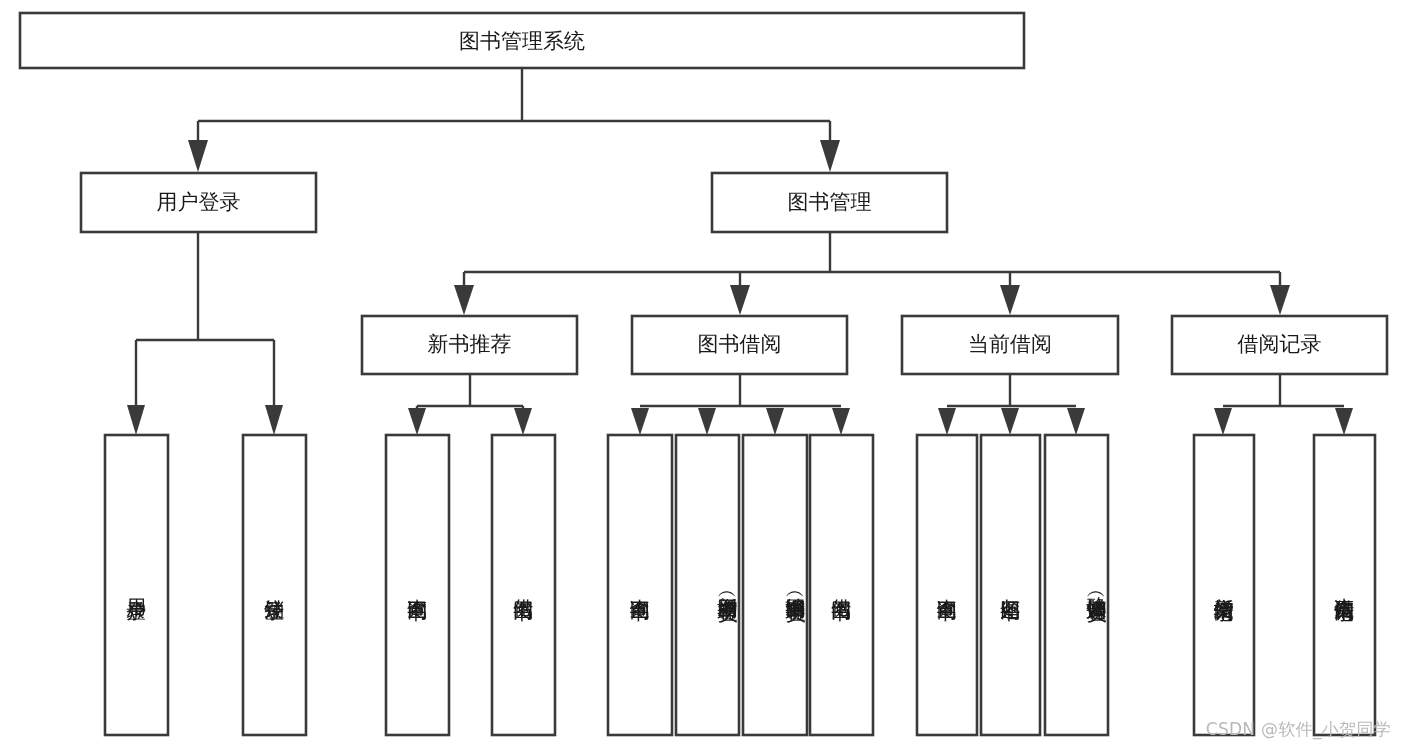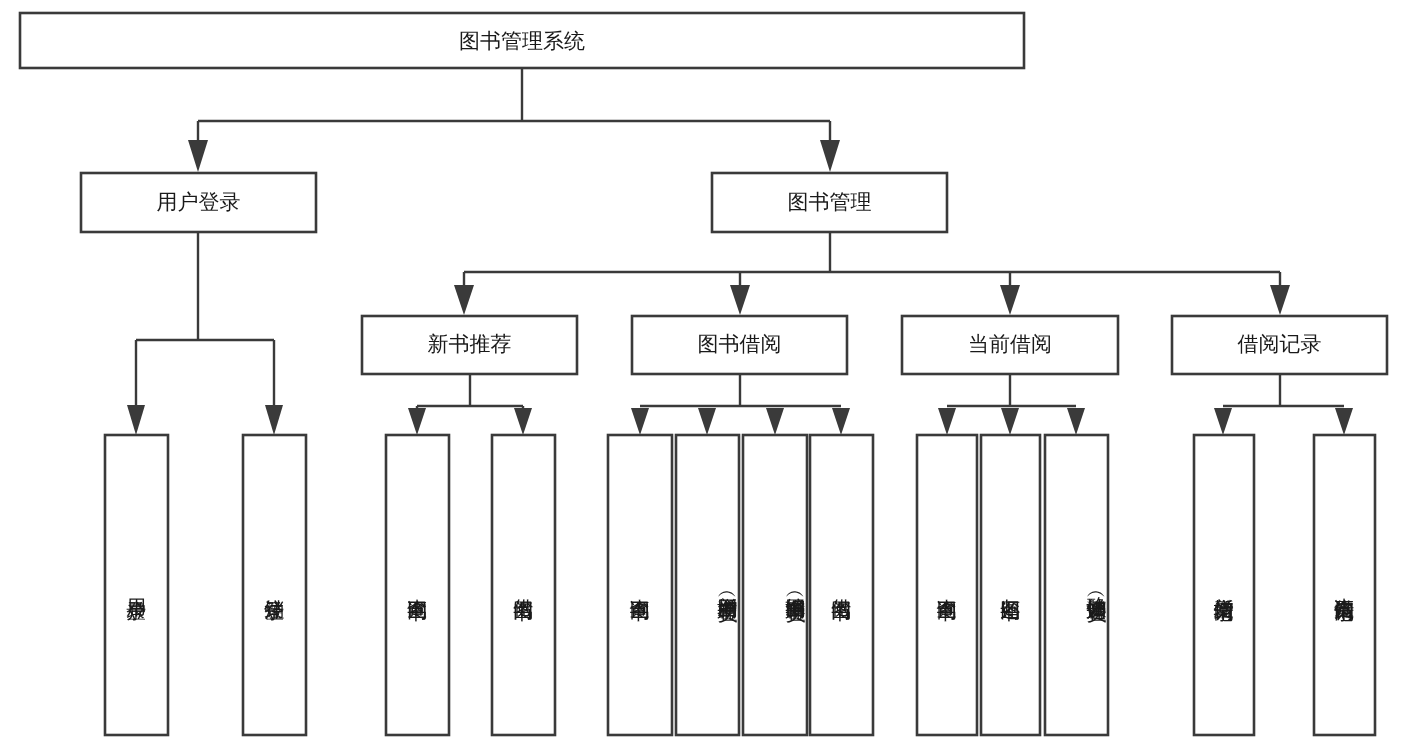--- a/index.html
+++ b/index.html
@@ -203,13 +203,14 @@
   <div class="node-label-v" style="left:743px; top:435px; width:64px; height:300px; align-items:flex-start;">编辑图书（管理员）</div>
   <div class="node-label-v" style="left:810px; top:435px; width:63px; height:300px;">借阅图书</div>
 
   <div class="node-label-v" style="left:917px; top:435px; width:60px; height:300px;">查询图书</div>
   <div class="node-label-v" style="left:981px; top:435px; width:59px; height:300px;">归还图书</div>
   <div class="node-label-v" style="left:1045px; top:435px; width:63px; height:300px; align-items:flex-start;">确认归还（管理员）</div>
 
   <div class="node-label-v" style="left:1194px; top:435px; width:60px; height:300px;">新增借阅记录</div>
   <div class="node-label-v" style="left:1314px; top:435px; width:61px; height:300px;">查询借阅记录</div>
 
+  <div class="watermark">CSDN @软件_小贺同学</div>
 </div>
 
 </body></html>

